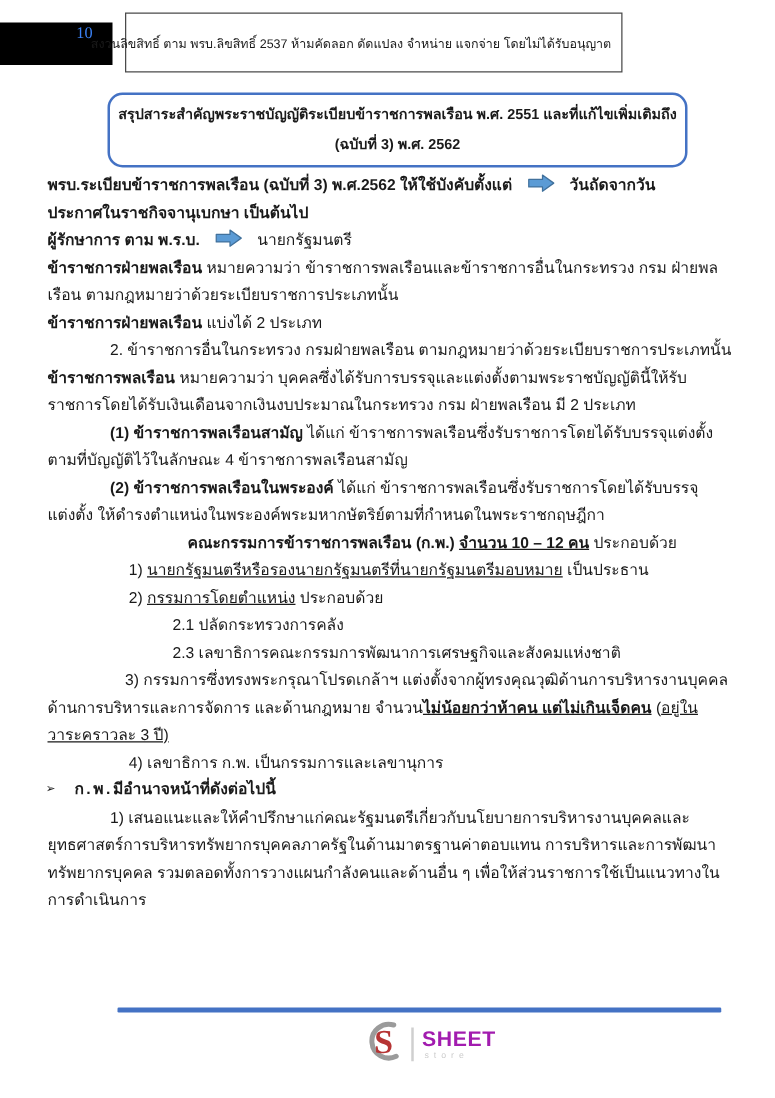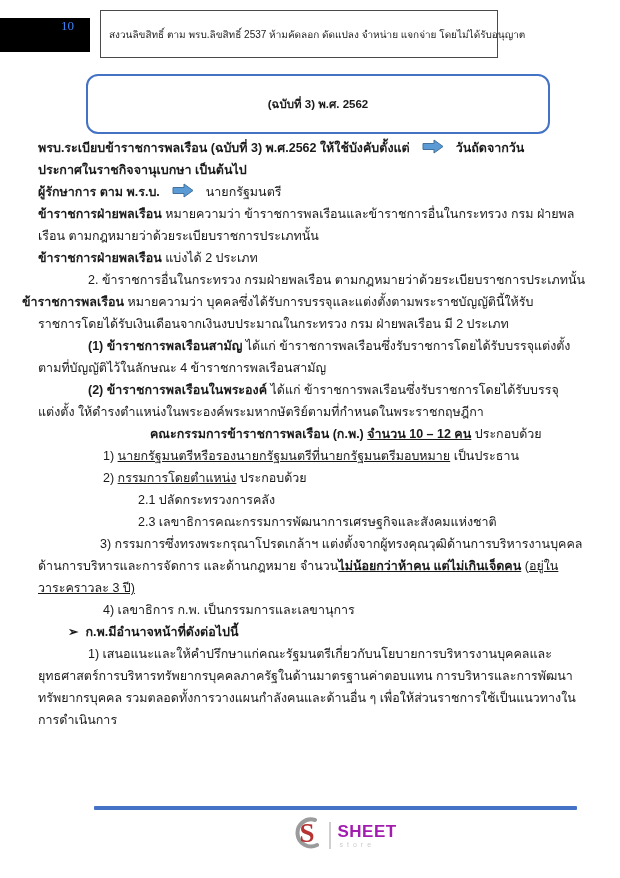--- a/index.html
+++ b/index.html
@@ -10,21 +10,21 @@
   
   .pagenum-box{
     position:absolute;left:0;top:18px;width:90px;height:34px;background:#000000;
     color:#3b82f6;display:flex;align-items:flex-start;justify-content:flex-end;
     padding-right:16px;box-sizing:border-box;
     font-family:"Liberation Serif",serif;font-size:13px;
   }
   .copyright-box{
     position:absolute;left:100px;top:10px;width:398px;height:48px;
     border:1.5px solid #4a4a4a;box-sizing:border-box;background:#ffffff;
-    display:flex;align-items:center;justify-content:flex-start;text-align:center;
+    display:flex;align-items:center;justify-content:flex-end;text-align:center;
     font-size:10px;padding:0 8px;white-space:nowrap;
   }
   
   .title-box{
     position:absolute;left:86px;top:74px;width:464px;height:60px;box-sizing:border-box;
     border:2.5px solid #4472C4;border-radius:12px;background:#ffffff;
     display:flex;flex-direction:column;align-items:center;justify-content:center;
     font-weight:700;font-size:11.5px;line-height:24px;text-align:center;white-space:nowrap;
   }
   
@@ -55,51 +55,52 @@
 
   <div class="pagenum-box">
     <span>10</span>
   </div>
 
   <div class="copyright-box">
     <span>สงวนลิขสิทธิ์ ตาม พรบ.ลิขสิทธิ์ 2537 ห้ามคัดลอก ดัดแปลง จำหน่าย แจกจ่าย โดยไม่ได้รับอนุญาต</span>
   </div>
 
   <div class="title-box">
+    <span>สรุปสาระสำคัญพระราชบัญญัติระเบียบข้าราชการพลเรือน พ.ศ. 2551 และที่แก้ไขเพิ่มเติมถึง</span>
     <span>(ฉบับที่ 3) พ.ศ. 2562</span>
   </div>
 
   <div class="body-text">
       <div class="line" style="padding-left: 38px;"><span class="seg b">พรบ.ระเบียบข้าราชการพลเรือน (ฉบับที่ 3) พ.ศ.2562 ให้ใช้บังคับตั้งแต่</span><span class="arrow"><svg width="22" height="15" viewBox="0 0 22 15">
             <path d="M1 4.5 H12 V1 L21 7.5 L12 14 V10.5 H1 Z" fill="#5B9BD5" stroke="#41719C" stroke-width="1" stroke-linejoin="round"></path>
           </svg></span><span class="seg b">วันถัดจากวัน</span></div>
       <div class="line" style="padding-left: 38px;"><span class="seg b">ประกาศในราชกิจจานุเบกษา เป็นต้นไป</span></div>
       <div class="line" style="padding-left: 38px;"><span class="seg b">ผู้รักษาการ ตาม พ.ร.บ.</span><span class="arrow"><svg width="22" height="15" viewBox="0 0 22 15">
             <path d="M1 4.5 H12 V1 L21 7.5 L12 14 V10.5 H1 Z" fill="#5B9BD5" stroke="#41719C" stroke-width="1" stroke-linejoin="round"></path>
           </svg></span><span class="seg r">นายกรัฐมนตรี</span></div>
       <div class="line" style="padding-left: 38px;"><span class="seg b">ข้าราชการฝ่ายพลเรือน</span><span class="seg r"> หมายความว่า ข้าราชการพลเรือนและข้าราชการอื่นในกระทรวง กรม ฝ่ายพล</span></div>
       <div class="line" style="padding-left: 38px;"><span class="seg r">เรือน ตามกฎหมายว่าด้วยระเบียบราชการประเภทนั้น</span></div>
       <div class="line" style="padding-left: 38px;"><span class="seg b">ข้าราชการฝ่ายพลเรือน</span><span class="seg r"> แบ่งได้ 2 ประเภท</span></div>
       <div class="line" style="padding-left: 88px;"><span class="seg r">2. ข้าราชการอื่นในกระทรวง กรมฝ่ายพลเรือน ตามกฎหมายว่าด้วยระเบียบราชการประเภทนั้น</span></div>
-      <div class="line" style="padding-left: 22px;"><span class="seg b">ข้าราชการพลเรือน</span><span class="seg r"> หมายความว่า บุคคลซึ่งได้รับการบรรจุและแต่งตั้งตามพระราชบัญญัตินี้ให้รับ</span></div>
+      <div class="line" style="padding-left: 38px;"><span class="seg b">ข้าราชการพลเรือน</span><span class="seg r"> หมายความว่า บุคคลซึ่งได้รับการบรรจุและแต่งตั้งตามพระราชบัญญัตินี้ให้รับ</span></div>
       <div class="line" style="padding-left: 38px;"><span class="seg r">ราชการโดยได้รับเงินเดือนจากเงินงบประมาณในกระทรวง กรม ฝ่ายพลเรือน มี 2 ประเภท</span></div>
       <div class="line" style="padding-left: 88px;"><span class="seg b">(1) ข้าราชการพลเรือนสามัญ</span><span class="seg r"> ได้แก่ ข้าราชการพลเรือนซึ่งรับราชการโดยได้รับบรรจุแต่งตั้ง</span></div>
       <div class="line" style="padding-left: 38px;"><span class="seg r">ตามที่บัญญัติไว้ในลักษณะ 4 ข้าราชการพลเรือนสามัญ</span></div>
       <div class="line" style="padding-left: 88px;"><span class="seg b">(2) ข้าราชการพลเรือนในพระองค์</span><span class="seg r"> ได้แก่ ข้าราชการพลเรือนซึ่งรับราชการโดยได้รับบรรจุ</span></div>
       <div class="line" style="padding-left: 38px;"><span class="seg r">แต่งตั้ง ให้ดำรงตำแหน่งในพระองค์พระมหากษัตริย์ตามที่กำหนดในพระราชกฤษฎีกา</span></div>
       <div class="line" style="padding-left: 150px;"><span class="seg b">คณะกรรมการข้าราชการพลเรือน (ก.พ.) </span><span class="seg bu">จำนวน 10 – 12 คน</span><span class="seg r"> ประกอบด้วย</span></div>
       <div class="line" style="padding-left: 103px;"><span class="seg r">1) </span><span class="seg u">นายกรัฐมนตรีหรือรองนายกรัฐมนตรีที่นายกรัฐมนตรีมอบหมาย</span><span class="seg r"> เป็นประธาน</span></div>
       <div class="line" style="padding-left: 103px;"><span class="seg r">2) </span><span class="seg u">กรรมการโดยตำแหน่ง</span><span class="seg r"> ประกอบด้วย</span></div>
       <div class="line" style="padding-left: 138px;"><span class="seg r">2.1 ปลัดกระทรวงการคลัง</span></div>
       <div class="line" style="padding-left: 138px;"><span class="seg r">2.3 เลขาธิการคณะกรรมการพัฒนาการเศรษฐกิจและสังคมแห่งชาติ</span></div>
       <div class="line" style="padding-left: 100px;"><span class="seg r">3) กรรมการซึ่งทรงพระกรุณาโปรดเกล้าฯ แต่งตั้งจากผู้ทรงคุณวุฒิด้านการบริหารงานบุคคล</span></div>
       <div class="line" style="padding-left: 38px;"><span class="seg r">ด้านการบริหารและการจัดการ และด้านกฎหมาย จำนวน</span><span class="seg bu">ไม่น้อยกว่าห้าคน แต่ไม่เกินเจ็ดคน</span><span class="seg r"> (</span><span class="seg u">อยู่ใน</span></div>
       <div class="line" style="padding-left: 38px;"><span class="seg u">วาระคราวละ 3 ปี)</span></div>
       <div class="line" style="padding-left: 103px;"><span class="seg r">4) เลขาธิการ ก.พ. เป็นกรรมการและเลขานุการ</span></div>
-      <div class="line" style="padding-left: 68px;"><span class="seg b">➢&nbsp; ก.พ.มีอำนาจหน้าที่ดังต่อไปนี้</span></div>
+      <div class="line" style="padding-left: 37px; font-family: Liberation Mono, monospace;"><span class="seg b">➢&nbsp; ก.พ.มีอำนาจหน้าที่ดังต่อไปนี้</span></div>
       <div class="line" style="padding-left: 88px;"><span class="seg r">1) เสนอแนะและให้คำปรึกษาแก่คณะรัฐมนตรีเกี่ยวกับนโยบายการบริหารงานบุคคลและ</span></div>
       <div class="line" style="padding-left: 38px;"><span class="seg r">ยุทธศาสตร์การบริหารทรัพยากรบุคคลภาครัฐในด้านมาตรฐานค่าตอบแทน การบริหารและการพัฒนา</span></div>
       <div class="line" style="padding-left: 38px;"><span class="seg r">ทรัพยากรบุคคล รวมตลอดทั้งการวางแผนกำลังคนและด้านอื่น ๆ เพื่อให้ส่วนราชการใช้เป็นแนวทางใน</span></div>
       <div class="line" style="padding-left: 38px;"><span class="seg r">การดำเนินการ</span></div>
     </div>
 
   <div class="footer-line"></div>
 
   <div class="logo">
     <span>

